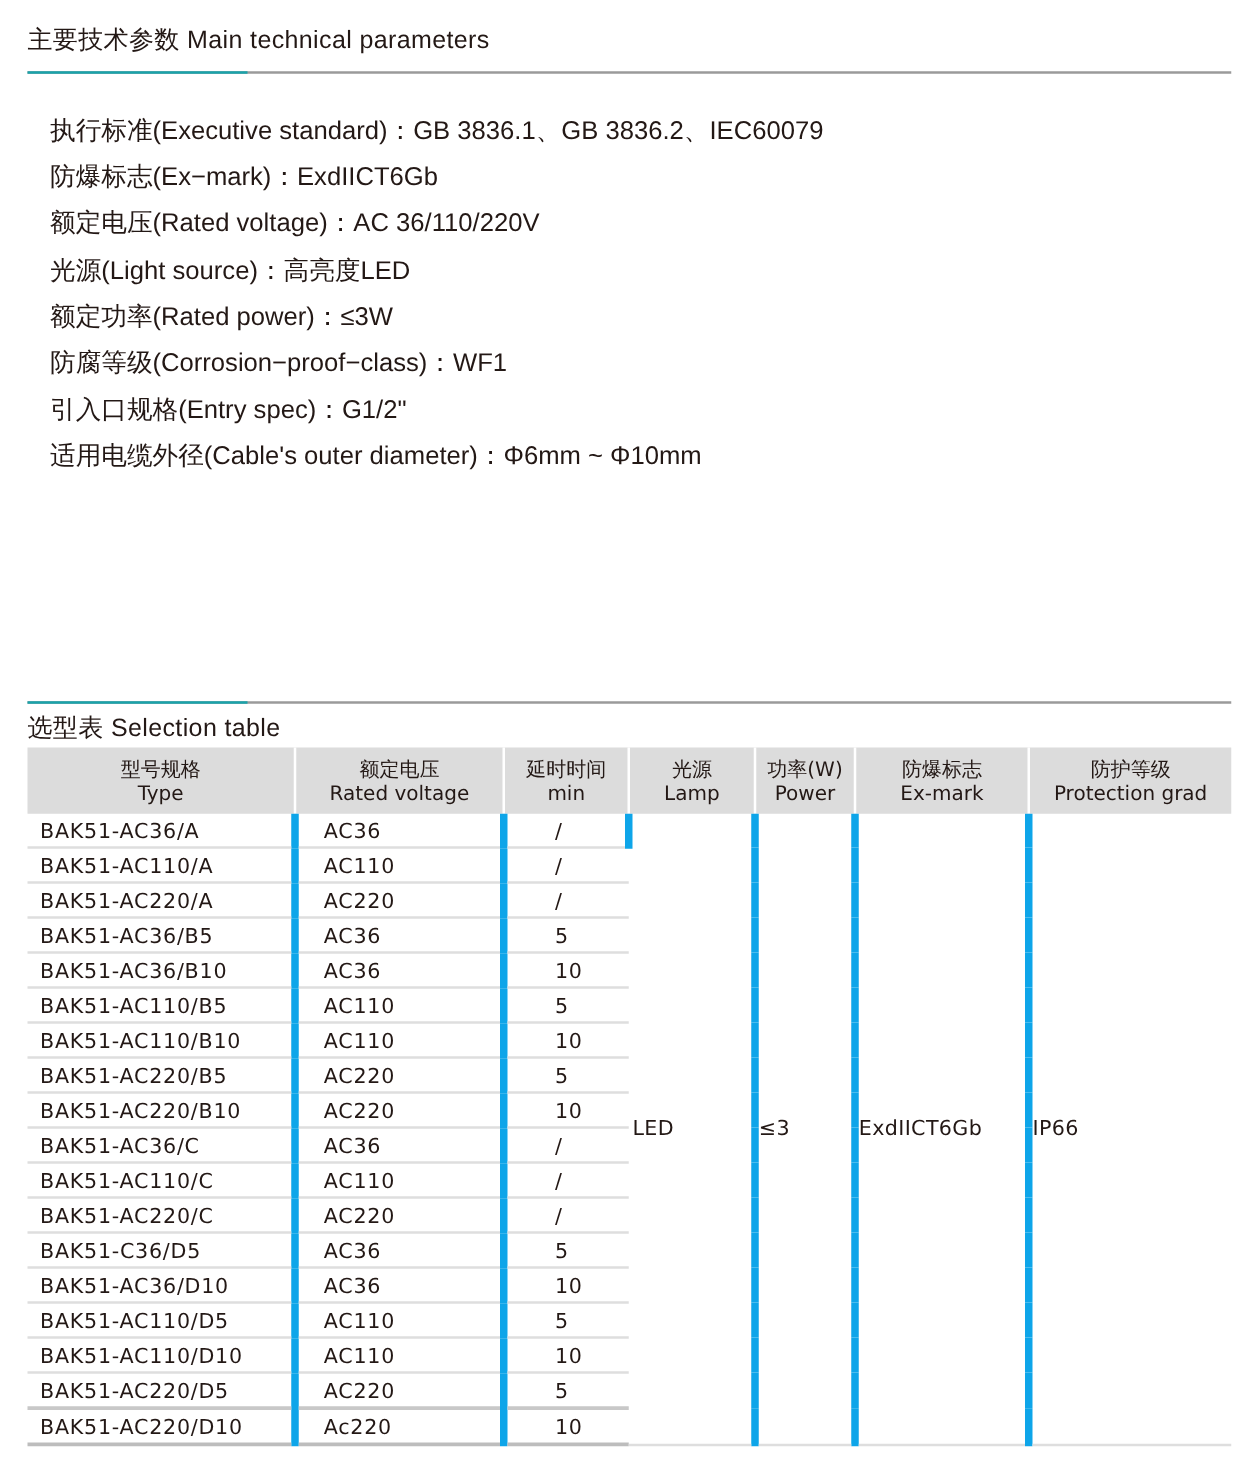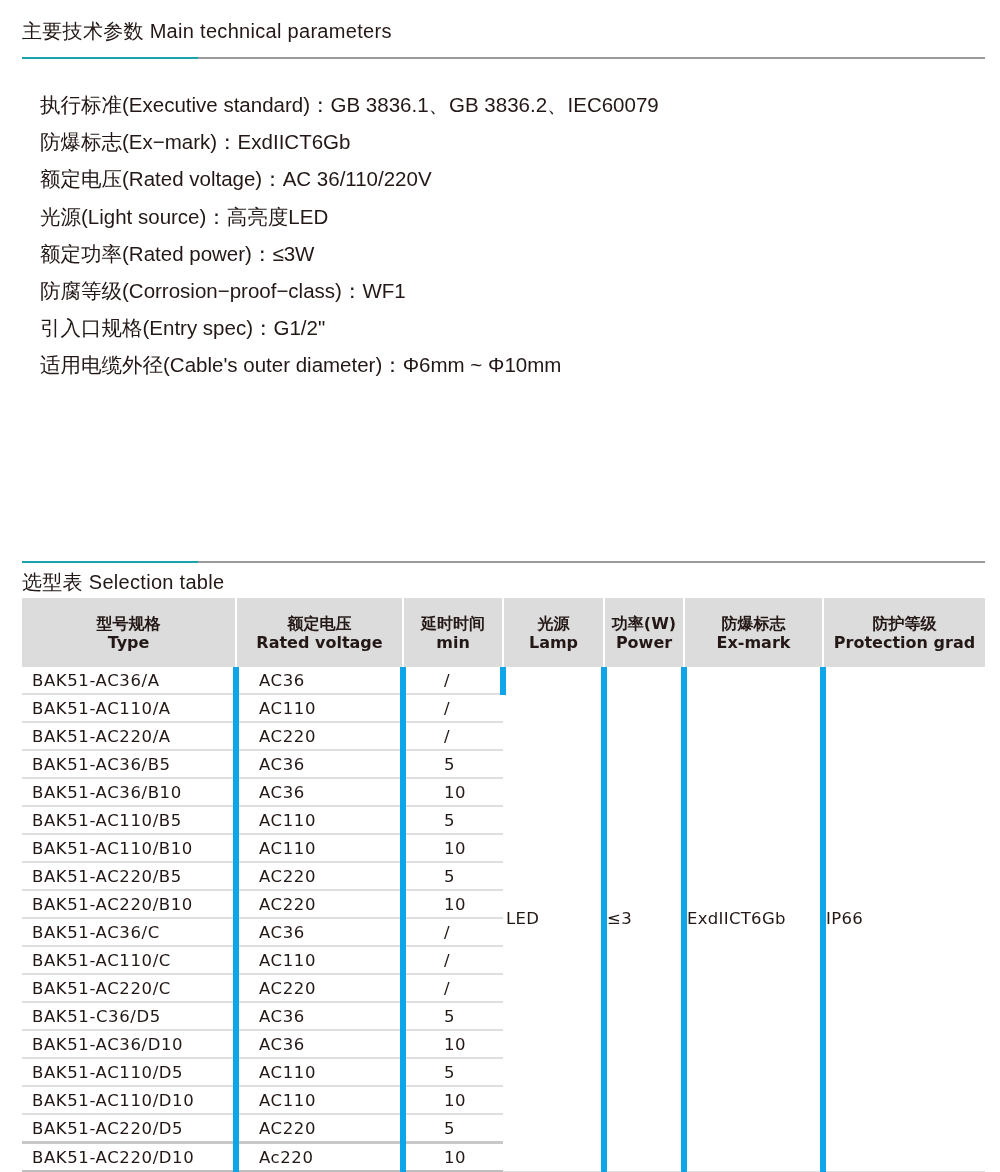--- a/index.html
+++ b/index.html
@@ -5,21 +5,21 @@
   html, body { margin:0; padding:0; background:#ffffff; }
   body { width:1000px; height:1172px; position:relative; overflow:hidden;
          font-family:"Liberation Sans","DejaVu Sans",sans-serif; color:#231815; }
   .section-title { position:absolute; left:22px; font-size:20px; letter-spacing:0.3px; white-space:nowrap; }
   .rule { position:absolute; left:22px; width:963px; height:2px; background:#9a9a9a; }
   .rule .accent { position:absolute; left:0; top:0; height:2px; width:176px; background:#1aa3aa; }
   .params { position:absolute; left:22px; top:88px; }
   .param { height:37.2px; line-height:34px; font-size:20.5px; white-space:nowrap;margin-left:18px; }
   table.sel { position:absolute; left:22px; top:598px; width:963px; border-collapse:collapse;
               font-family:"DejaVu Sans","Liberation Sans",sans-serif; font-size:16.5px; color:#231815; table-layout:fixed; }
-  table.sel th { background:#dcdcdc; font-weight:bold; font-size:16px; line-height:19px; height:69px;
+  table.sel th { background:#dcdcdc; font-weight:normal; font-size:16px; line-height:19px; height:53px;
                  padding:0; text-align:center; vertical-align:middle; border-right:2px solid #ffffff; }
   table.sel th:last-child { border-right:none; }
   table.sel td { height:26px; padding:0; border-right:6px solid #0ea5e9; border-bottom:2px solid #dedede; vertical-align:middle; white-space:nowrap; letter-spacing:0.6px; }
   table.sel td:last-child { border-right:none; }
   table.sel td.type { padding-left:10px; }
   table.sel td.volt { padding-left:20px; }
   table.sel td.min { padding-left:38px; }
   table.sel td.merged { text-align:left; letter-spacing:0.3px; }
   table.sel tr:last-child td { border-bottom:3px solid #bdbdbd; }
   table.sel tr.row-16 td.row-cell { border-bottom:3px solid #c8c8c8; }

